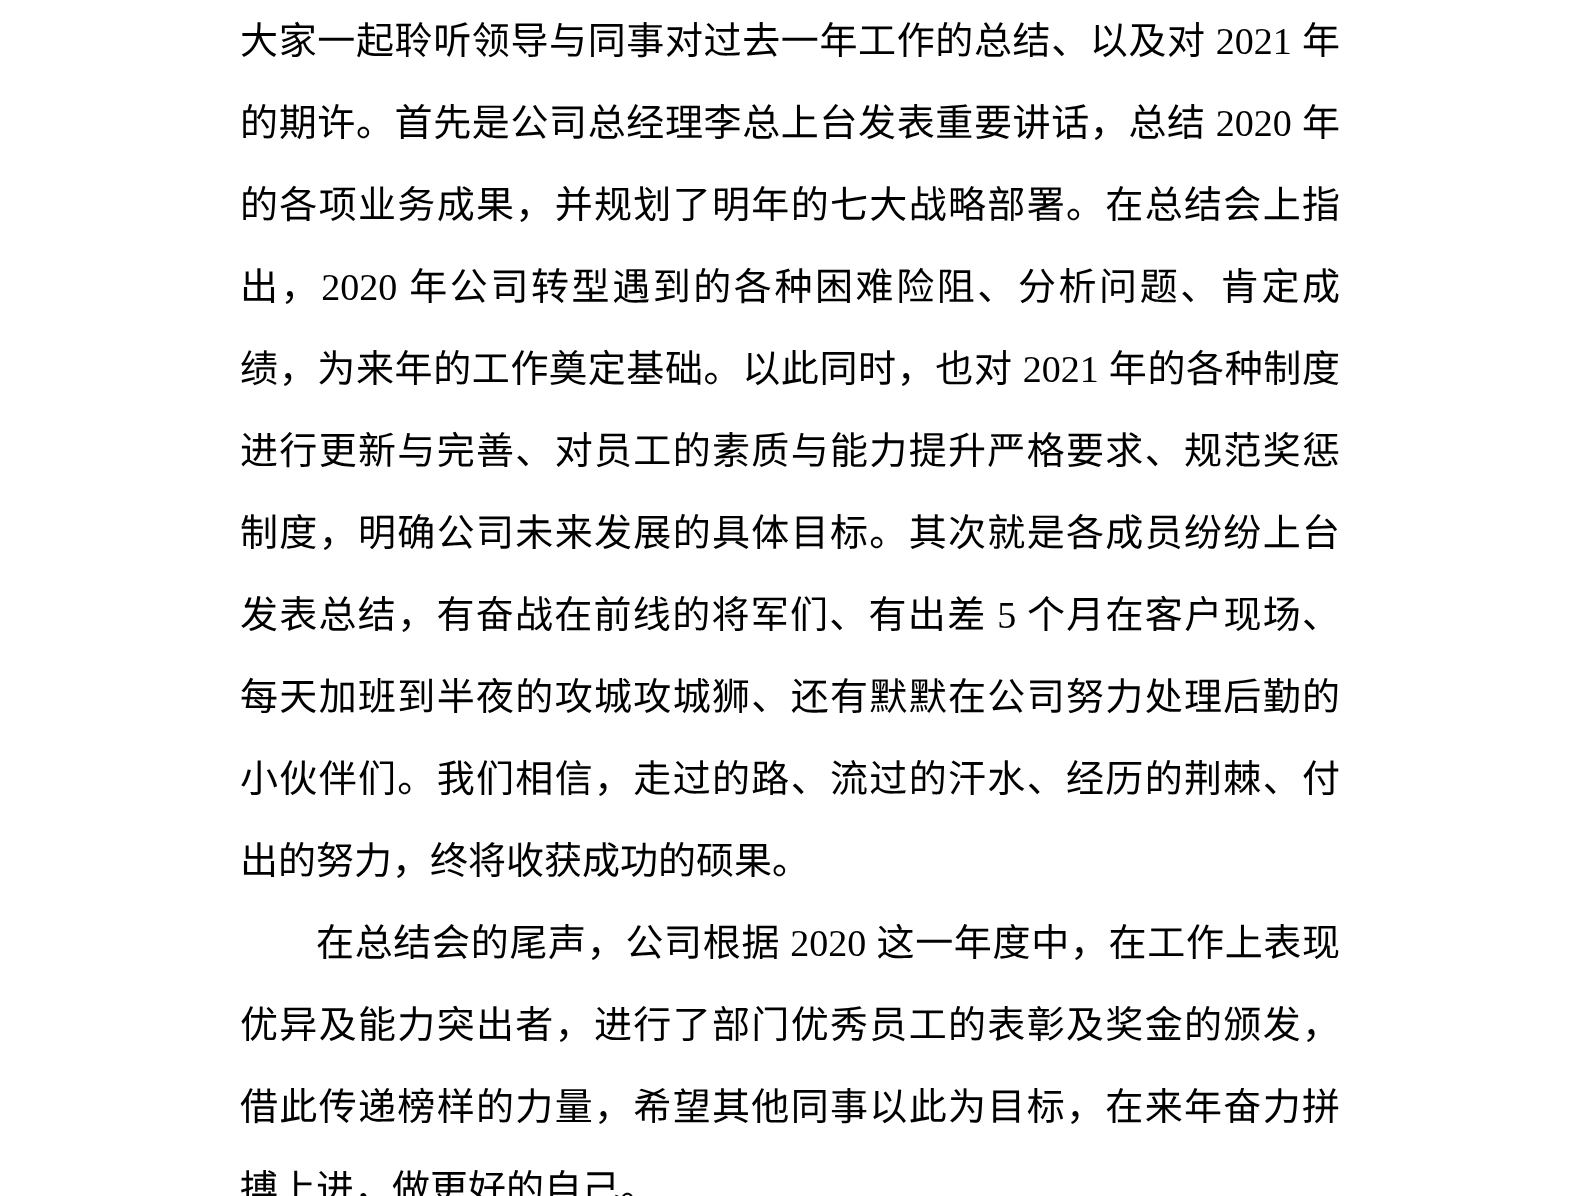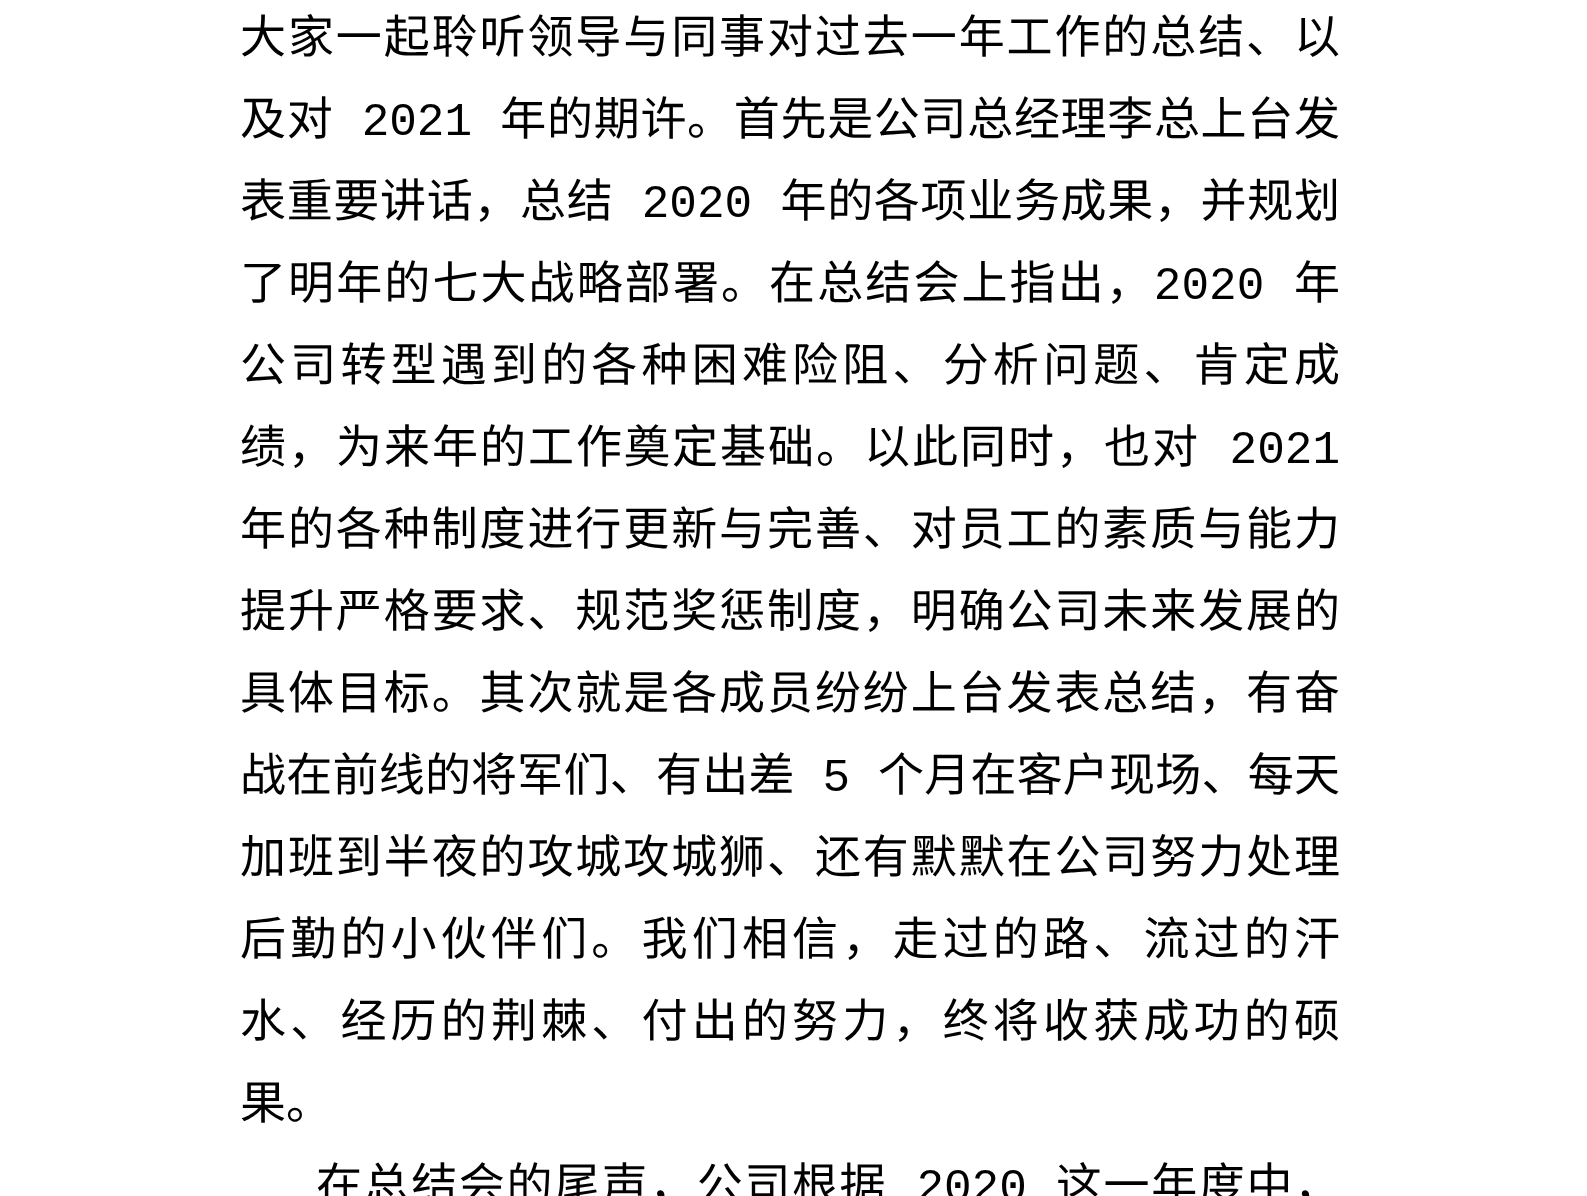--- a/index.html
+++ b/index.html
@@ -16,27 +16,26 @@
   }
   .doc-page {
     position: absolute;
     left: 240px;
     top: 0;
     width: 1100px;
   }
   .para {
     margin: 0;
     padding: 0;
-    font-size: 46px;
+    font-size: 38px;
     line-height: 82px;
     text-align: justify;
     text-justify: inter-character;
     word-break: normal;
     color: #000000;
-    font-family: Liberation Mono, monospace;
   }
   .para.indented {
     text-indent: 76px; 
   }
 </style>
 </head>
 <body>
 
 <div class="doc-page">
   <p class="para">大家一起聆听领导与同事对过去一年工作的总结、以及对 2021 年的期许。首先是公司总经理李总上台发表重要讲话，总结 2020 年的各项业务成果，并规划了明年的七大战略部署。在总结会上指出，2020 年公司转型遇到的各种困难险阻、分析问题、肯定成绩，为来年的工作奠定基础。以此同时，也对 2021 年的各种制度进行更新与完善、对员工的素质与能力提升严格要求、规范奖惩制度，明确公司未来发展的具体目标。其次就是各成员纷纷上台发表总结，有奋战在前线的将军们、有出差 5 个月在客户现场、每天加班到半夜的攻城攻城狮、还有默默在公司努力处理后勤的小伙伴们。我们相信，走过的路、流过的汗水、经历的荆棘、付出的努力，终将收获成功的硕果。</p>

